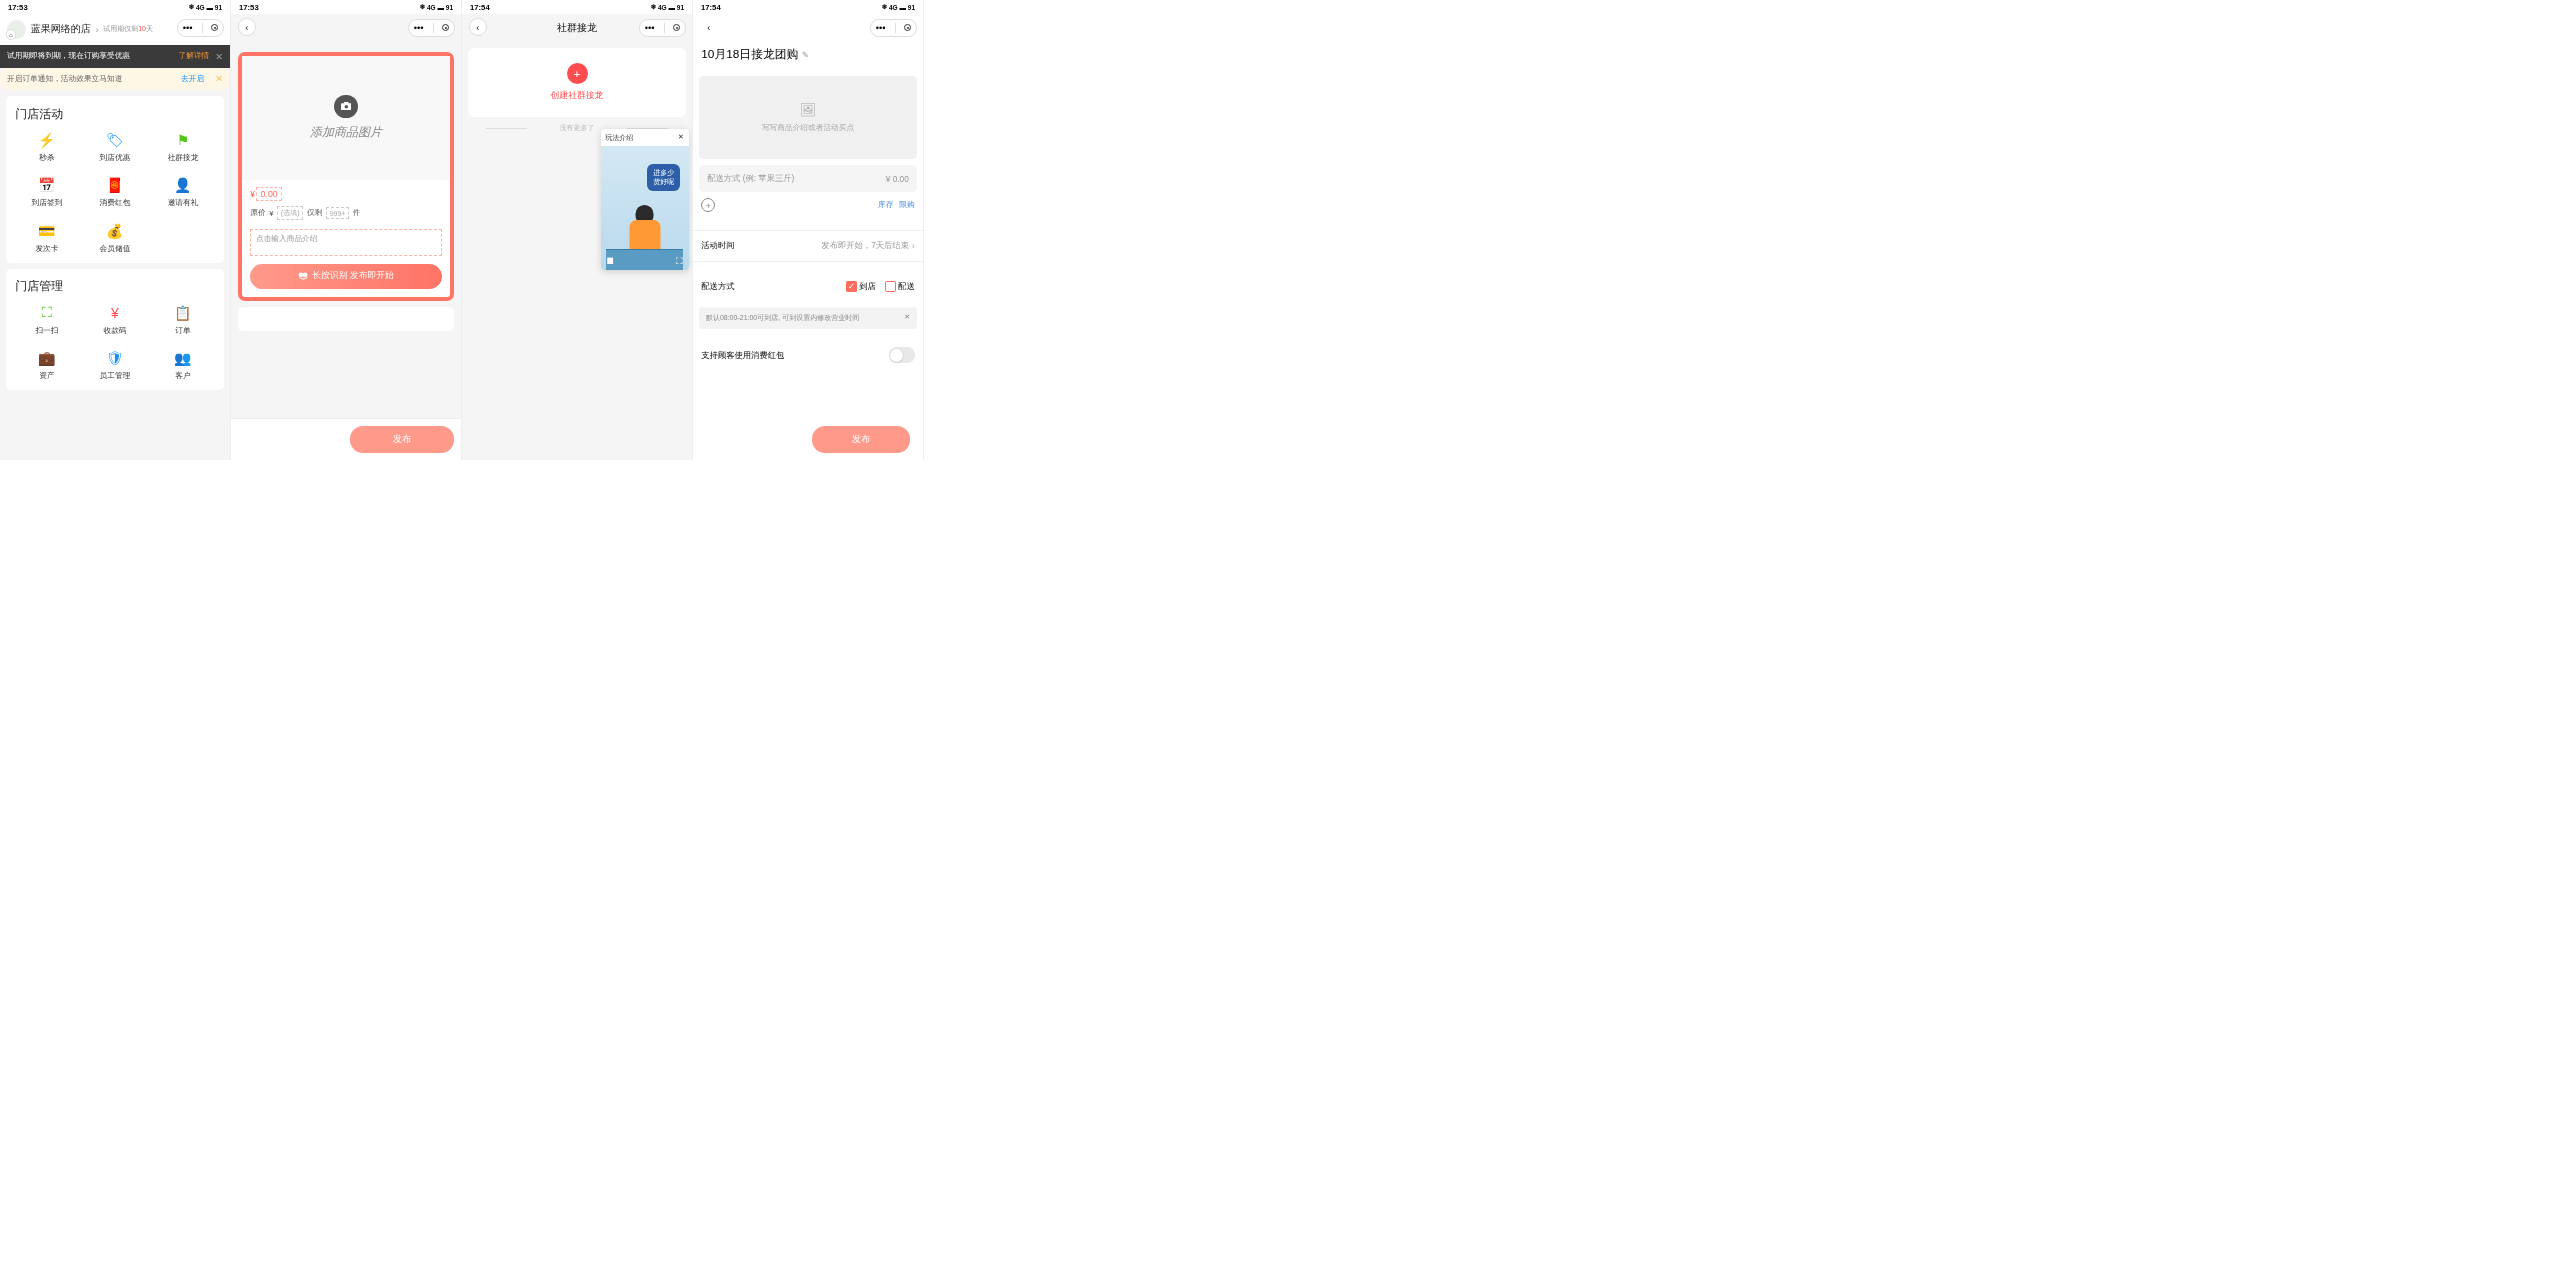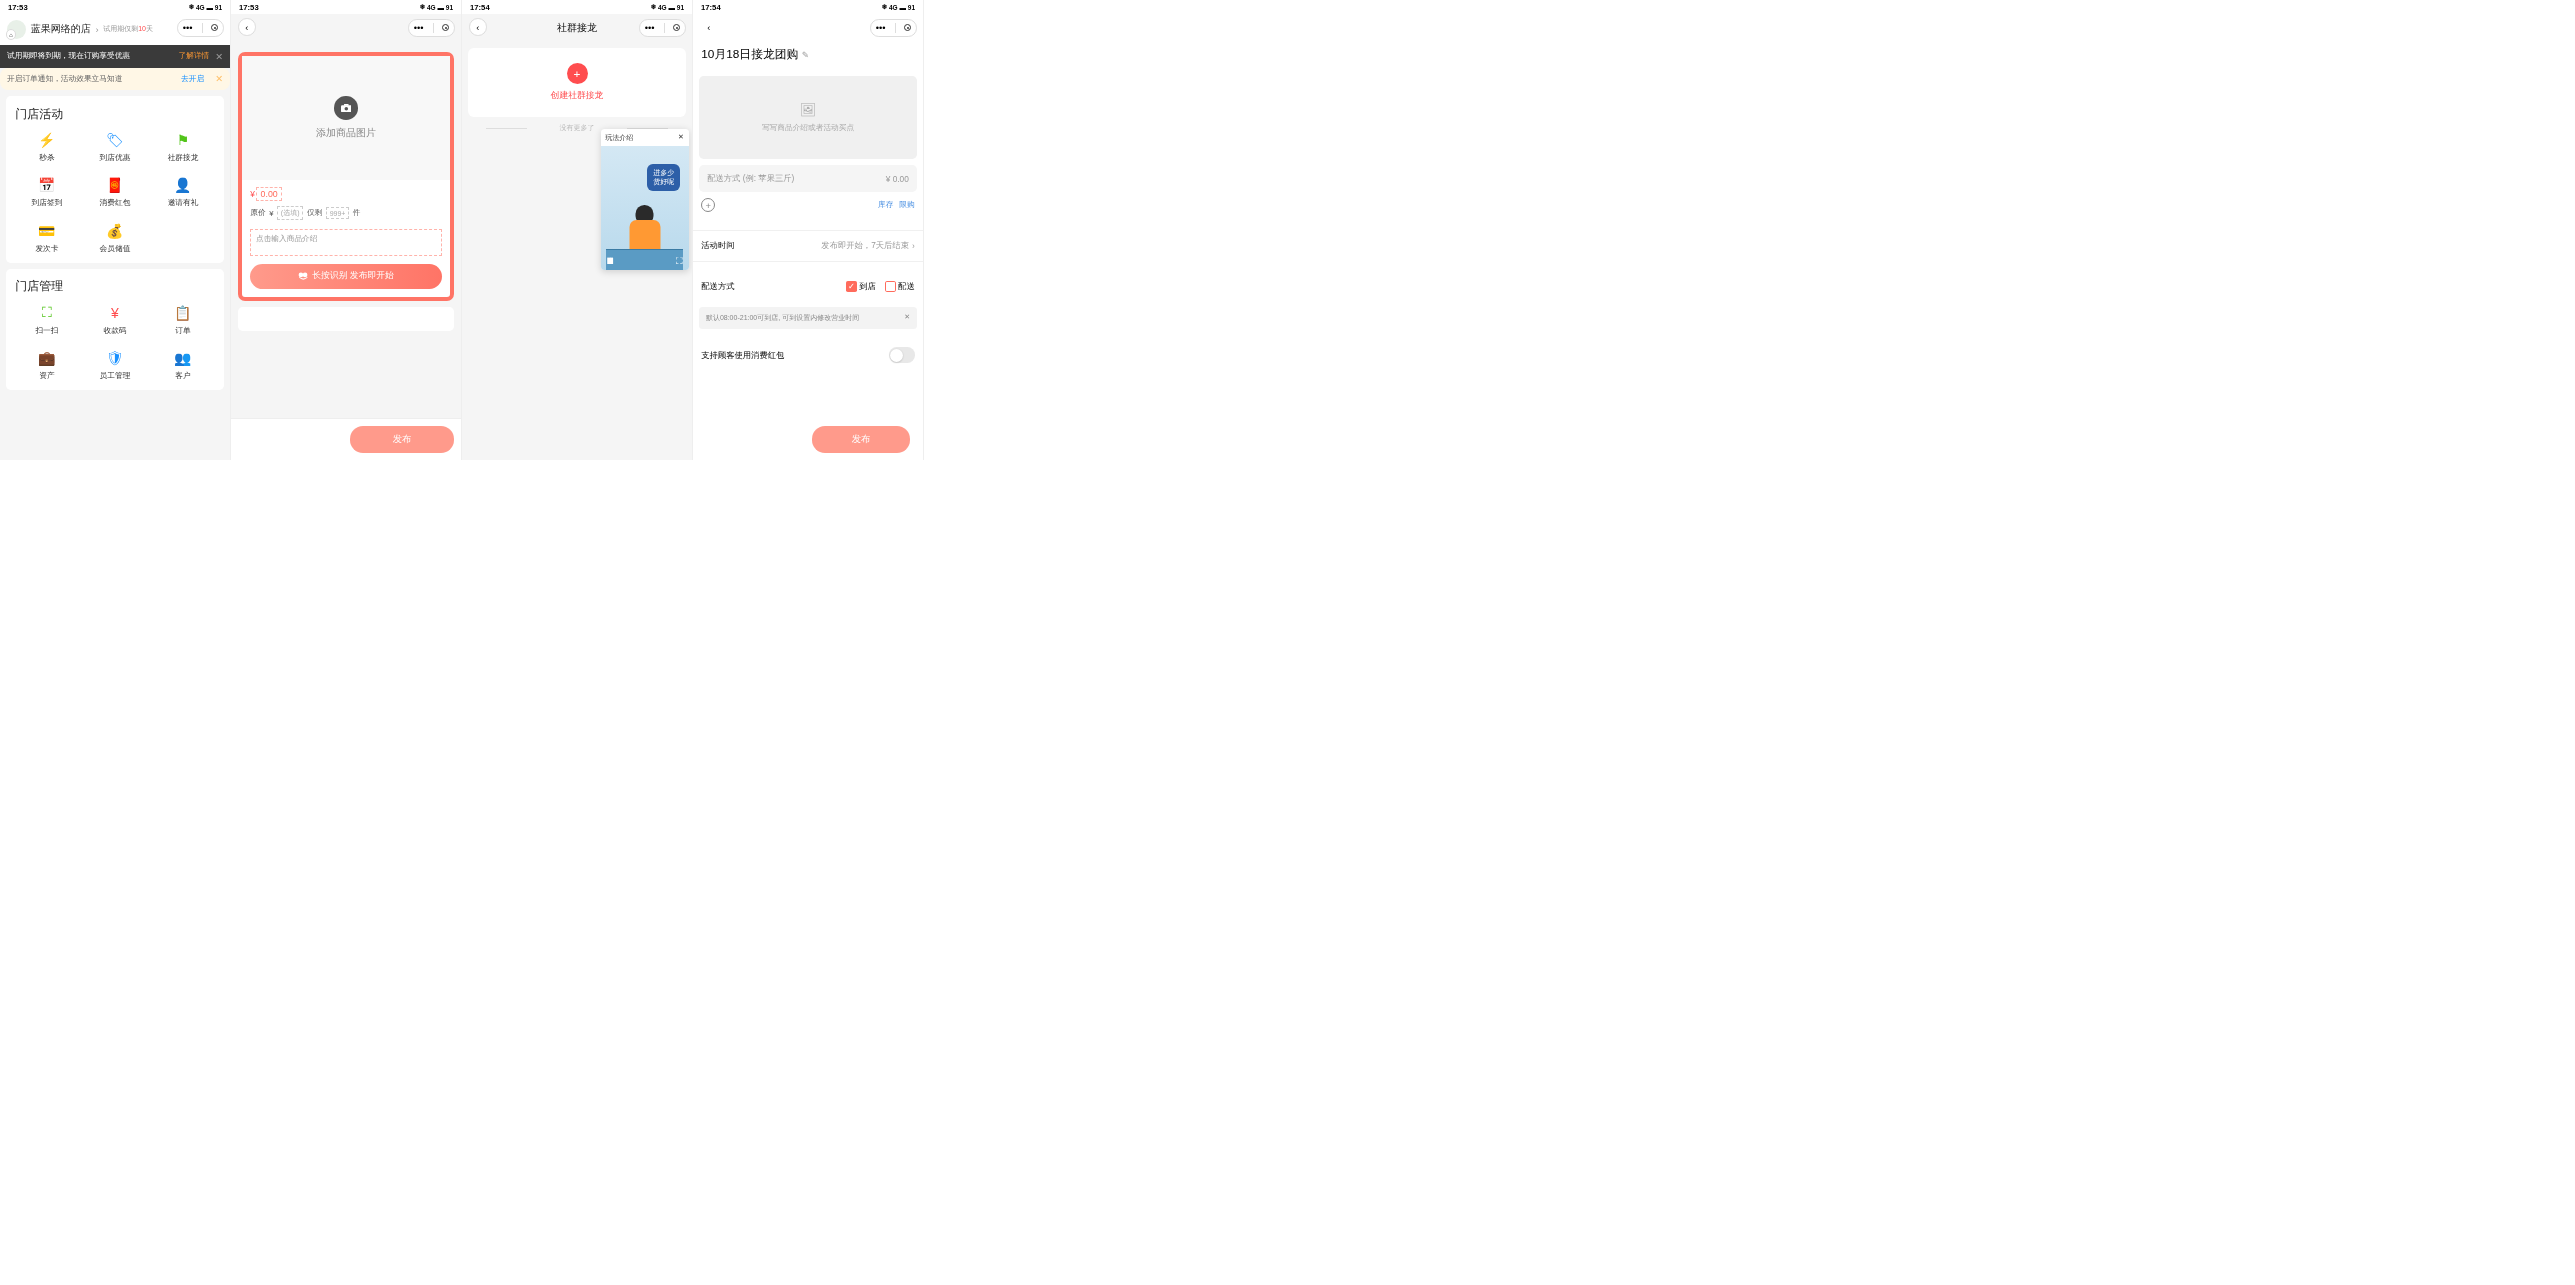--- a/index.html
+++ b/index.html
@@ -32,21 +32,21 @@
 .grid-icon { width: 16.5px; height: 16.5px; display: flex; align-items: center; justify-content: center; font-size: 14px; }
 .grid-label { font-size: 7.7px; color: #333; }
 
 
 .s2 { background: #f5f5f5; }
 .s2-nav { height: 26px; display: flex; align-items: center; padding: 0 7px; background: #f5f5f5; }
 .back-btn { width: 17.7px; height: 17.7px; border: 0.6px solid #ddd; border-radius: 50%; display: flex; align-items: center; justify-content: center; background: #fff; }
 .red-frame { margin: 11.8px 7px 5.9px; border: 4.1px solid #ff7466; border-radius: 7px; background: #fff; padding: 0; }
 .img-zone { height: 124px; background: #f8f8f8; display: flex; flex-direction: column; align-items: center; justify-content: center; gap: 5.9px; }
 .camera-btn { width: 23.6px; height: 23.6px; background: #555; border-radius: 50%; display: flex; align-items: center; justify-content: center; color: #fff; }
-.img-zone-text { color: #888; font-size: 10px; }
+.img-zone-text { color: #888; font-size: 12px; font-style: italic; }
 .price-row { padding: 7px 8.3px 2.4px; color: #ff4d4f; display: flex; align-items: center; gap: 1.2px; }
 .price-input { border: 0.6px dashed #ffb3ab; color: #ff6b5c; padding: 1.2px 3.5px; font-size: 8.8px; }
 .orig-row { padding: 2.4px 8.3px 5.9px; display: flex; align-items: center; gap: 3.5px; font-size: 7.7px; color: #555; }
 .dashed-input { border: 0.6px dashed #ccc; padding: 1.2px 2.9px; color: #aaa; font-size: 7px; }
 .desc-box { margin: 2.4px 8.3px 8.3px; border: 0.6px dashed #ffb3ab; padding: 4.7px; min-height: 27px; color: #999; font-size: 7.7px; }
 .long-btn { margin: 0 8.3px 8.3px; background: linear-gradient(90deg, #ff9a8b, #ff7466); color: #fff; text-align: center; padding: 6.5px; border-radius: 13px; font-size: 8.8px; display: flex; align-items: center; justify-content: center; gap: 3.5px; }
 .bottom-bar { position: absolute; bottom: 0; left: 0; right: 0; background: #fff; padding: 7px; border-top: 0.6px solid #eee; }
 .publish-btn { background: #ff9a8b; color: #fff; text-align: center; padding: 7px; border-radius: 13px; font-size: 9.4px; margin-left: 112px; }
 
 

